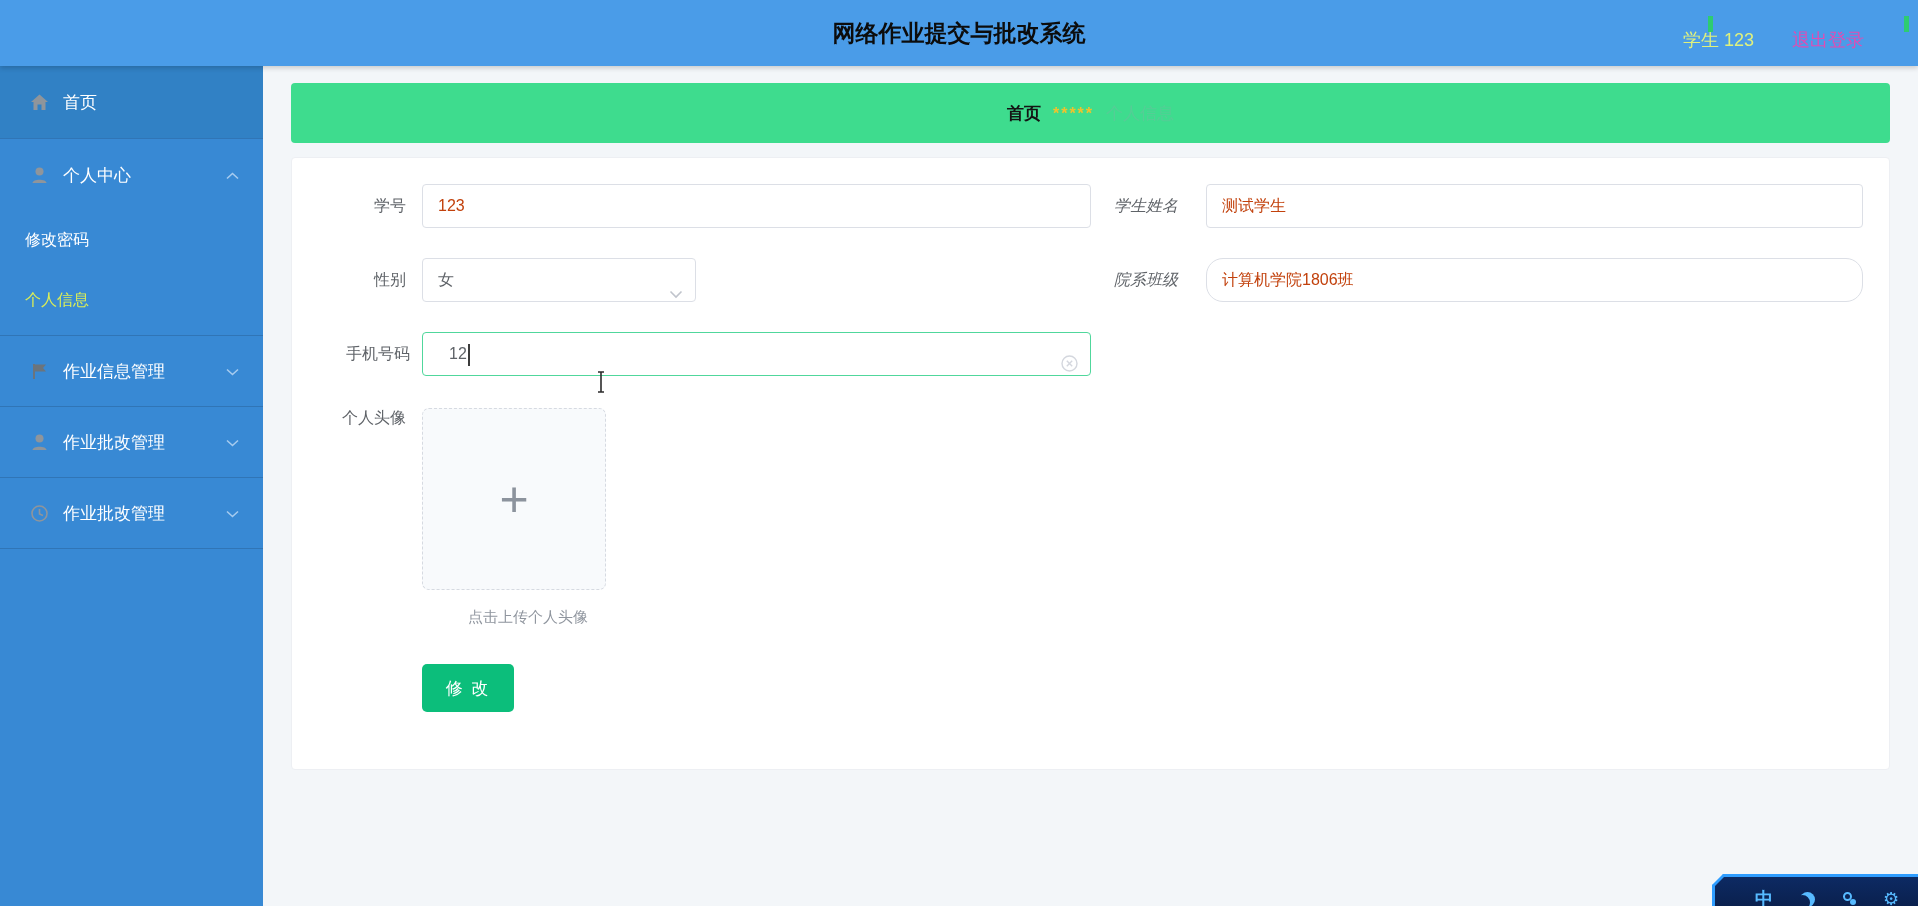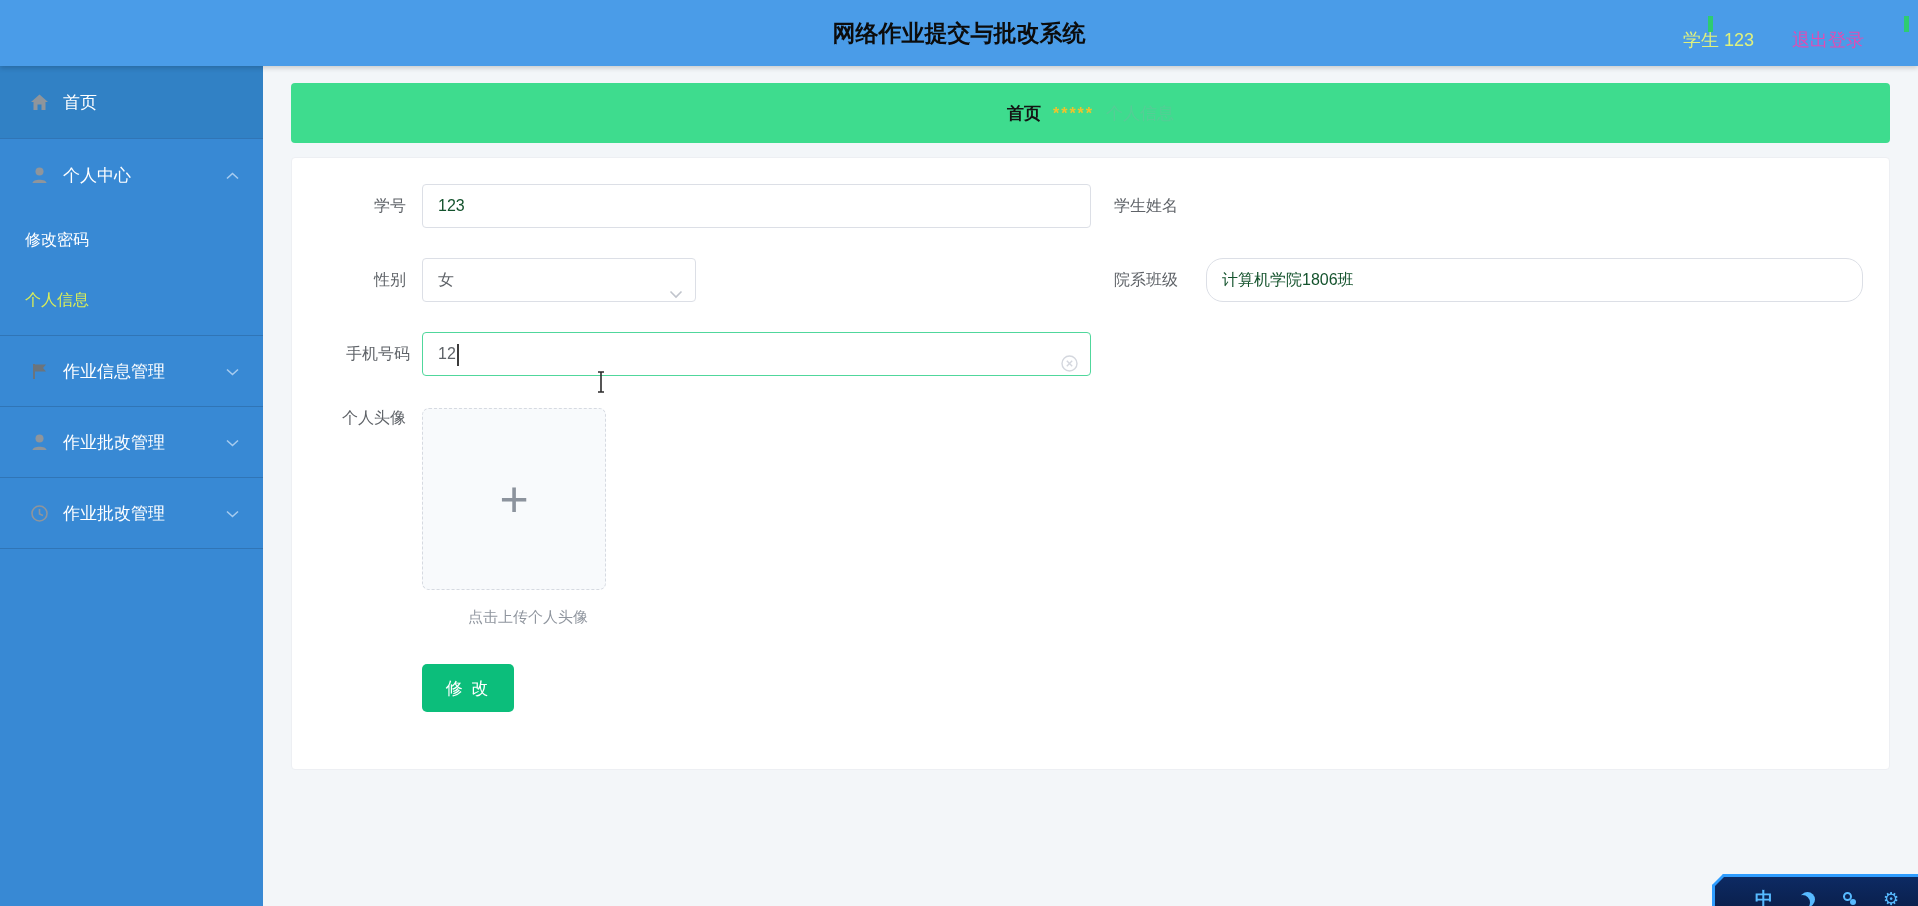--- a/index.html
+++ b/index.html
@@ -35,28 +35,28 @@
   .banner { position:absolute; left:28px; top:17px; width:1599px; height:60px; background:#3edc8e; border-radius:4px;
             display:flex; align-items:center; justify-content:center; gap:12px; }
   .crumb-home { color:#141414; font-size:17px; font-weight:700; }
   .crumb-stars { color:#f0c32c; font-size:16px; font-weight:700; letter-spacing:2px; padding-top:2px; }
   .crumb-current { color:#55cd96; font-size:17px; }
 
   .card { position:absolute; left:28px; top:91px; width:1599px; height:613px; background:#ffffff;
           border:1px solid #edeff3; border-radius:4px; }
 
   .lbl { position:absolute; width:114px; text-align:right; color:#5f6368; font-size:16px; line-height:44px; }
-  .lblR { position:absolute; left:772px; width:114px; text-align:right; color:#5f6368; font-size:16px; line-height:44px; }
+  .lblR { position:absolute; left:772px; width:114px; text-align:right; color:#5f6368; font-size:16px; line-height:44px;font-style:italic; }
   .inp { position:absolute; height:44px; border:1px solid #dcdfe6; border-radius:4px; background:#fff;
-         font-family:inherit; font-size:16px; color:#14532d; padding:0 15px; outline:none; }
+         font-family:inherit; font-size:16px; color:#c2410c; padding:0 15px; outline:none; }
   .sel { position:absolute; height:44px; border:1px solid #dcdfe6; border-radius:4px; background:#fff;
          font-size:16px; color:#5f6368; line-height:42px; padding-left:15px; cursor:pointer; }
   .sel .sel-chev { position:absolute; right:12px; top:14px; }
   .focusfield { position:absolute; height:44px; border:1px solid #50d79c; border-radius:4px; background:#fff;
-                font-size:16px; color:#5f6368; line-height:42px; padding-left:15px; }
+                font-size:16px; color:#5f6368; line-height:42px; padding-left:26px; }
   .caret { display:inline-block; width:2px; height:22px; background:#3c3c3c; vertical-align:middle; margin-left:1px; }
   .clear-ic { position:absolute; right:12px; top:13px; }
 
   .avatar-box { position:absolute; left:130px; top:250px; width:184px; height:182px; background:#f8fafc;
                 border:1px dashed #d6dae1; border-radius:7px; cursor:pointer;
                 display:flex; align-items:center; justify-content:center; }
   .plus { color:#8c939d; font-size:50px; font-weight:100; line-height:1; }
   .avatar-hint { position:absolute; left:130px; top:450px; color:#8f959e; font-size:15px;margin-left:46px; }
   .submit-btn { position:absolute; left:130px; top:506px; width:92px; height:48px; background:#0cbe7b;
                 border:none; border-radius:5px; color:#fff; font-size:17px; letter-spacing:2px;
@@ -183,20 +183,21 @@
     <span class="crumb-home">首页</span>
     <span class="crumb-stars">*****</span>
     <span class="crumb-current">个人信息</span>
   </div>
 
   <div class="card">
 
     <div class="lbl" style="left:0;top:26px;">学号</div>
     <input class="inp" style="left: 130px; top: 26px; width: 669px;" value="123">
     <div class="lblR" style="top:26px;">学生姓名</div>
+    <input class="inp" style="left: 914px; top: 26px; width: 657px;" value="测试学生">
 
     <div class="lbl" style="left:0;top:100px;">性别</div>
     <div class="sel" style="left:130px;top:100px;width:274px;">
       <span>女</span>
       <span class="sel-chev">
         <svg width="14" height="9" viewBox="0 0 14 9">
             <path d="M1.5 1.5 L7 7 L12.5 1.5" fill="none" stroke="#c0c4cc" stroke-width="1.6"></path>
           </svg>
       </span>
     </div>

